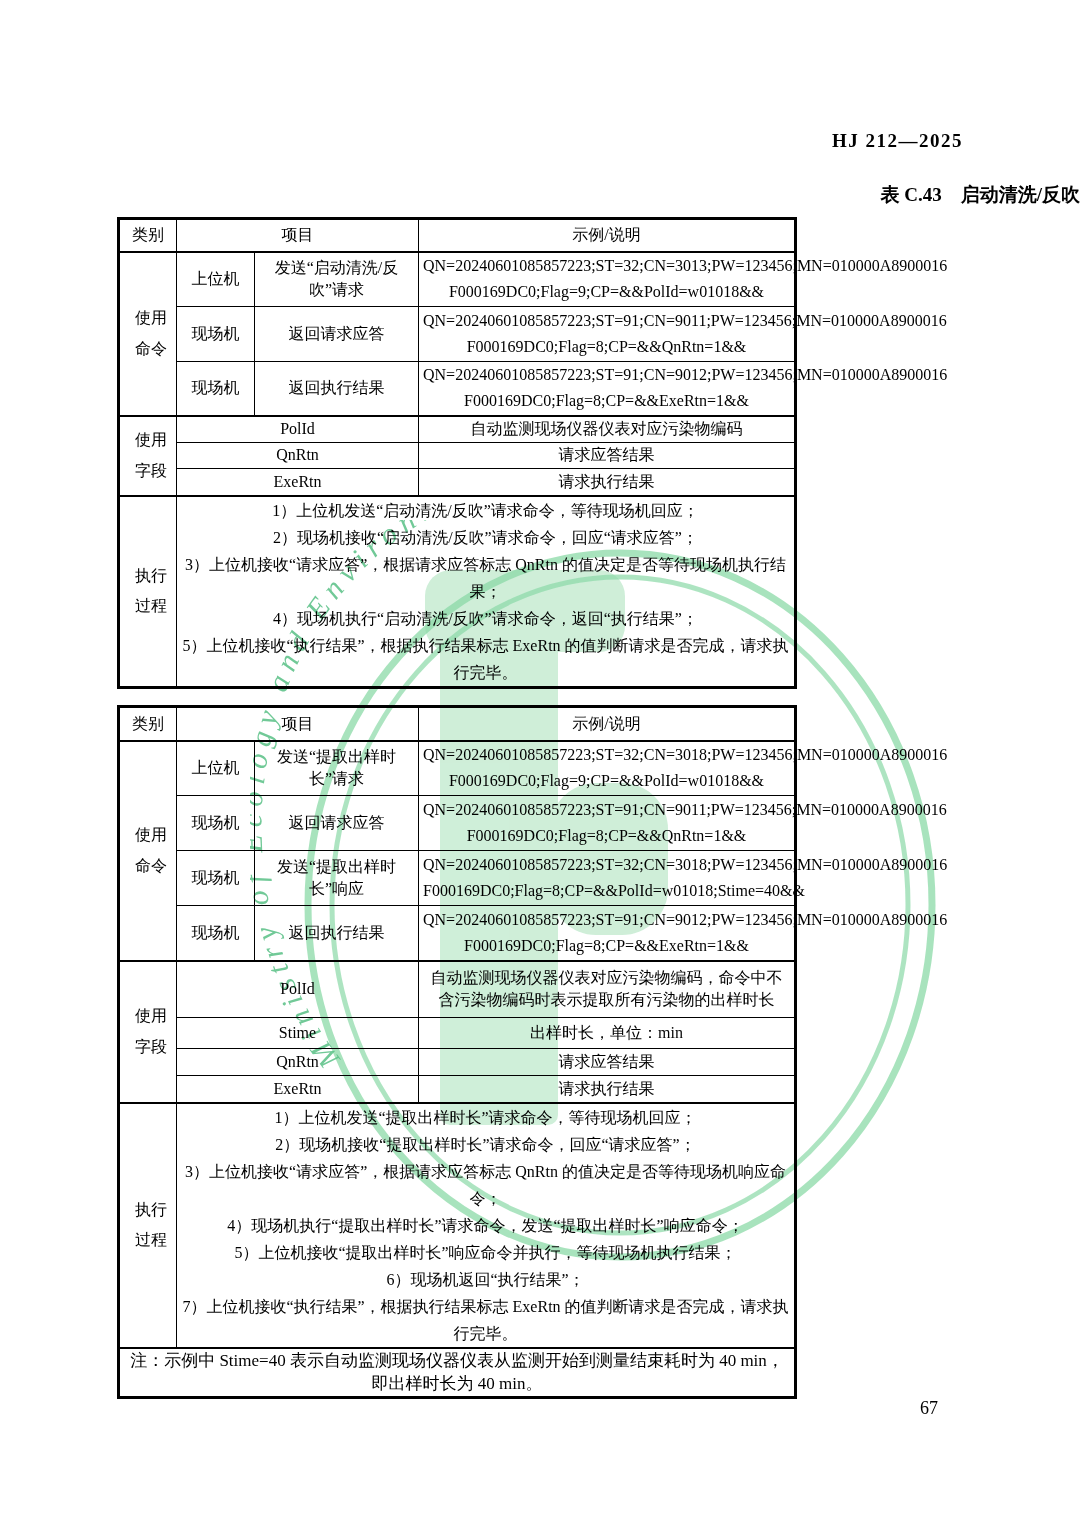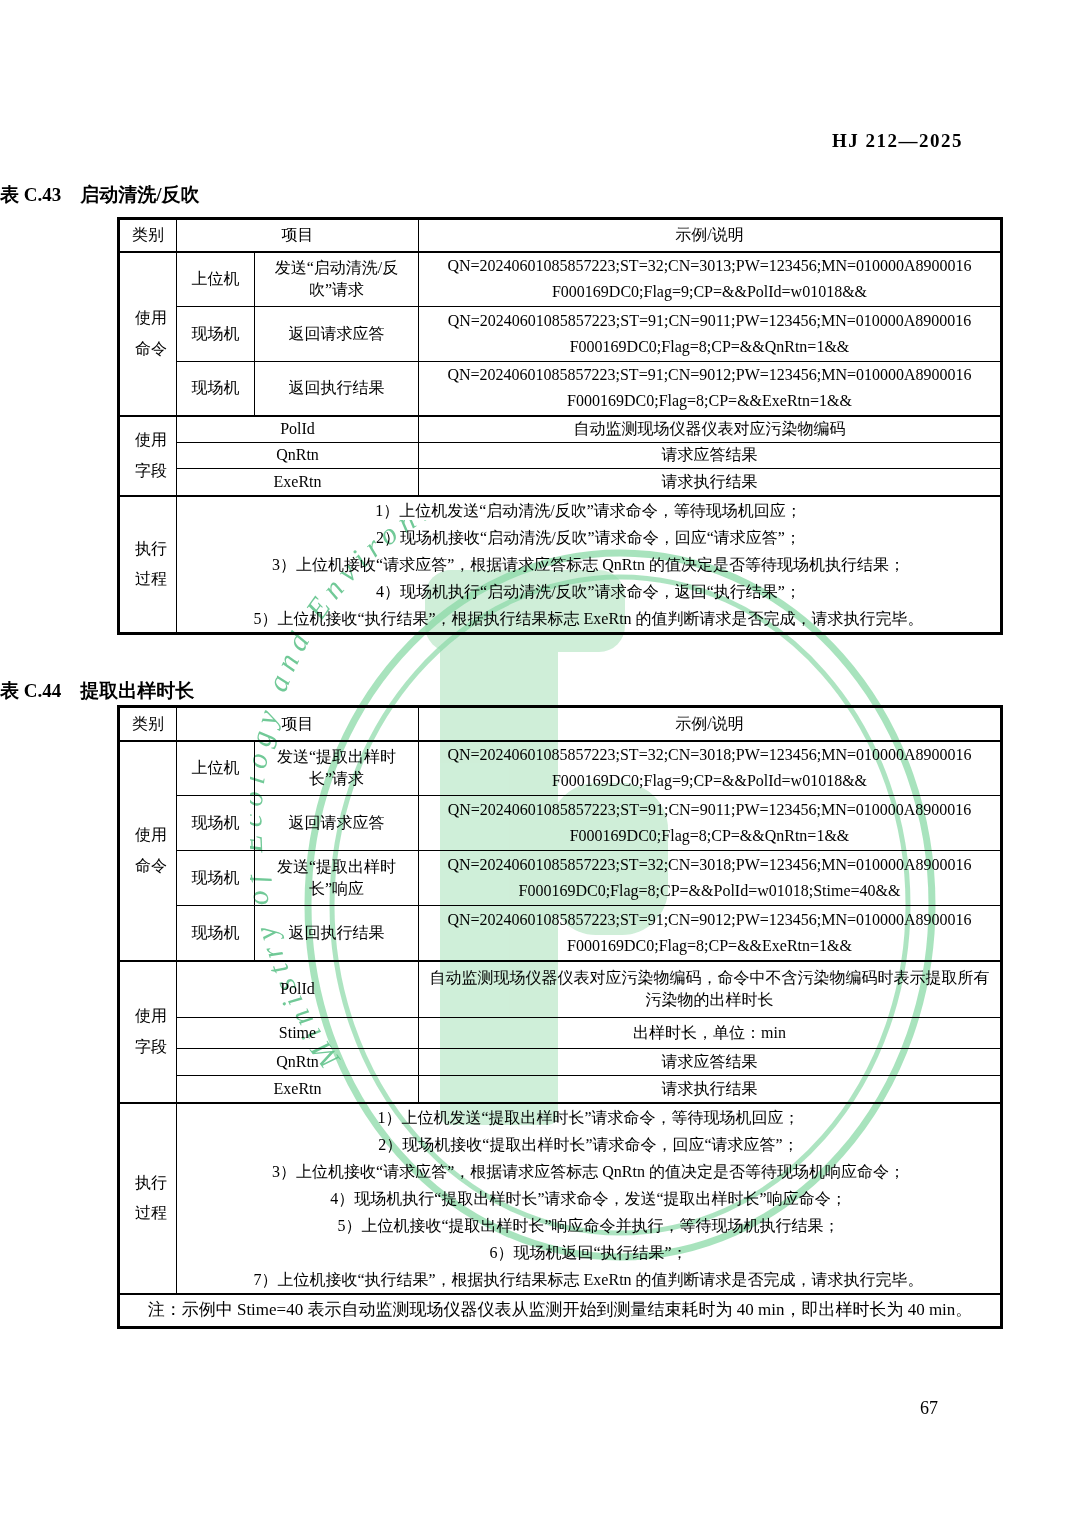--- a/index.html
+++ b/index.html
@@ -4,24 +4,24 @@
 <style>
   html,body{margin:0;padding:0;background:#888;}
   .page{position:relative;width:1080px;height:1528px;background:#ffffff;margin:0 auto;
         font-family:"Liberation Serif","DejaVu Serif",serif;color:#000;overflow:hidden;}
   
   .doc-code{position:absolute;top:130px;right:117px;font-size:19px;font-weight:bold;letter-spacing:1.5px;}
   .page-num{position:absolute;top:1398px;left:920px;font-size:18px;}
   
   .wm{position:absolute;left:250px;top:520px;width:740px;height:790px;z-index:0;pointer-events:none;}
   
-  .tbl-title{position:absolute;left:0;width:100%;text-align:left;font-weight:bold;font-size:19px;z-index:2;}
+  .tbl-title{position:absolute;left:0;width:100%;text-align:right;font-weight:bold;font-size:19px;z-index:2;}
   #title1{top:182px;} #title2{top:678px;}
   
-  table.doc{position:absolute;left:117px;width:886px;border-collapse:collapse;table-layout:fixed;
+  table.doc{position:absolute;left:117px;width:680px;border-collapse:collapse;table-layout:fixed;
             font-size:16px;z-index:1;background:transparent;padding-left:36px;}
   #t1{top:217px;} #t2{top:705px;}
   table.doc{border:3px solid #000;}
   table.doc td{border:1px solid #000;padding:0 4px;text-align:center;vertical-align:middle;line-height:1.4;}
   tr.sec td{border-top:2.5px solid #000;}
   td.code{text-align:left;padding:1px 6px;}
   td.code div{line-height:26px;white-space:nowrap;}
   td.desc{text-align:left;padding:1px 8px;margin-left:26px;}
   td.exec{text-align:left;padding:3px 8px;}
   td.exec div{line-height:27px;}
@@ -114,21 +114,20 @@
           <div>1）上位机发送“启动清洗/反吹”请求命令，等待现场机回应；</div>
           <div>2）现场机接收“启动清洗/反吹”请求命令，回应“请求应答”；</div>
           <div>3）上位机接收“请求应答”，根据请求应答标志 QnRtn 的值决定是否等待现场机执行结果；</div>
           <div>4）现场机执行“启动清洗/反吹”请求命令，返回“执行结果”；</div>
           <div>5）上位机接收“执行结果”，根据执行结果标志 ExeRtn 的值判断请求是否完成，请求执行完毕。</div>
         </td>
       </tr>
     </tbody>
   </table>
 
-  <div class="tbl-title" id="title2">表 C.44　提取出样时长</div>
   <table class="doc" id="t2">
     <colgroup>
         <col style="width:58px">
         <col style="width:78px">
         <col style="width:164px">
         <col>
       </colgroup>
     <tbody>
       <tr style="height:34px">
         <td>类别</td>

